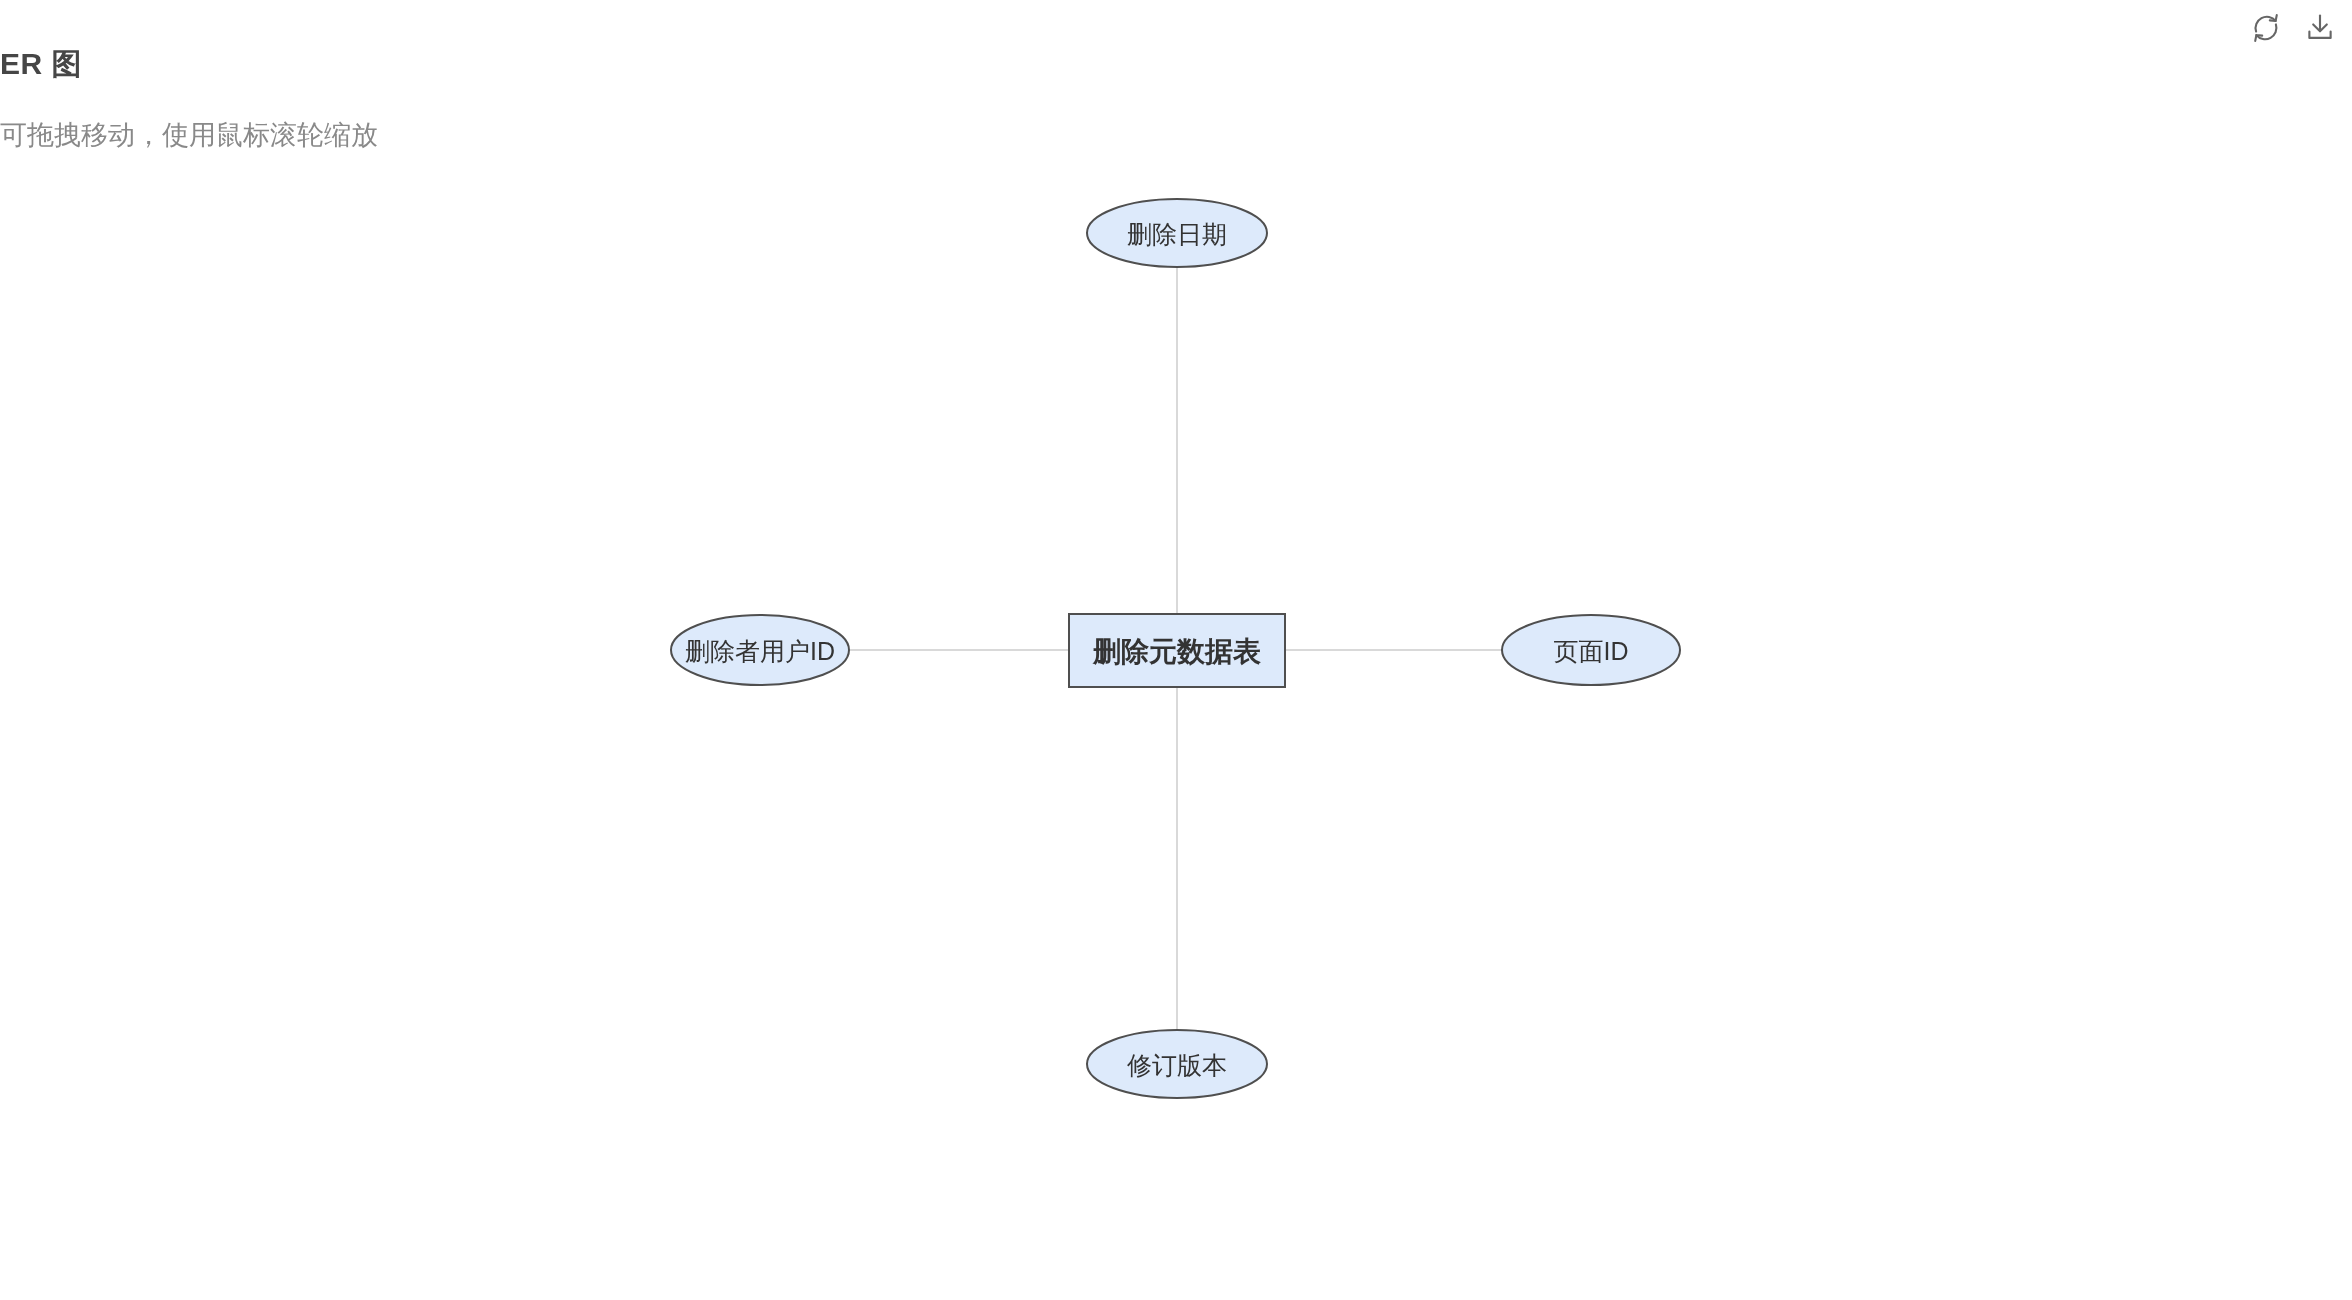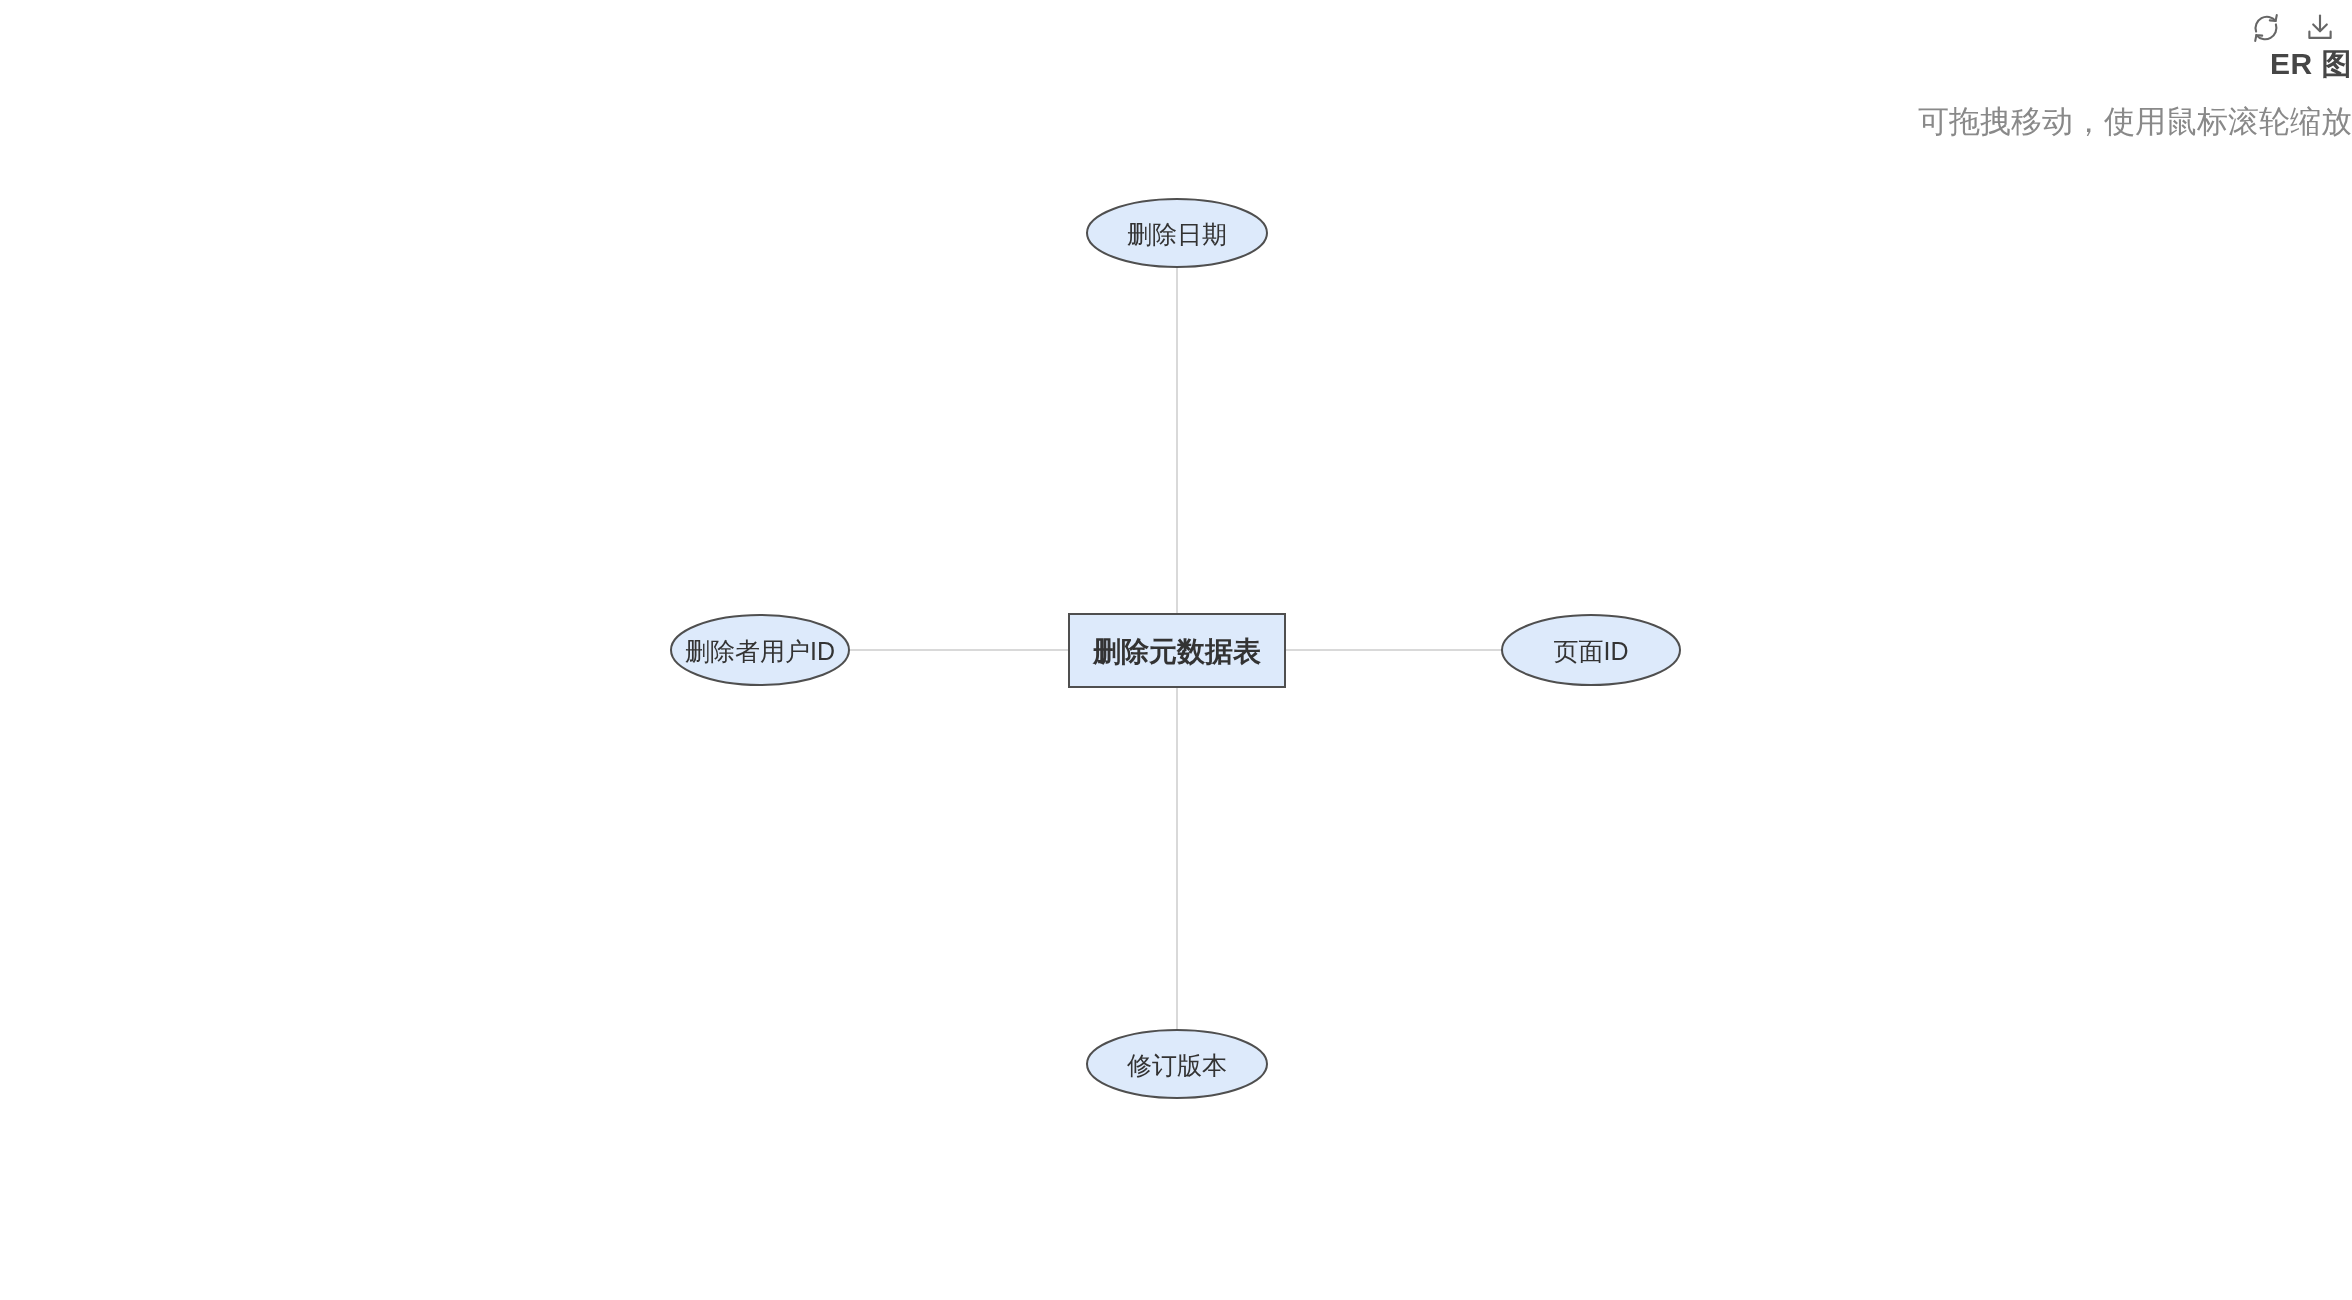--- a/index.html
+++ b/index.html
@@ -20,32 +20,32 @@
   .diagram-svg {
     position: absolute;
     left: 0;
     top: 0;
   }
   .header {
     position: absolute;
     left: 0;
     top: 44px;
     width: 100%;
-    text-align: right;
+    text-align: left;
     pointer-events: none;
   }
   .title {
     font-size: 30px;
     font-weight: bold;
     color: #464646;
     letter-spacing: 0.5px;
   }
   .subtitle {
-    margin-top: 16px;
-    font-size: 31px;
+    margin-top: 32px;
+    font-size: 27px;
     color: #898989;
   }
   .toolbar {
     position: absolute;
     top: 10px;
     right: 14px;
     display: flex;
     gap: 18px;
   }
   .tool-btn {

